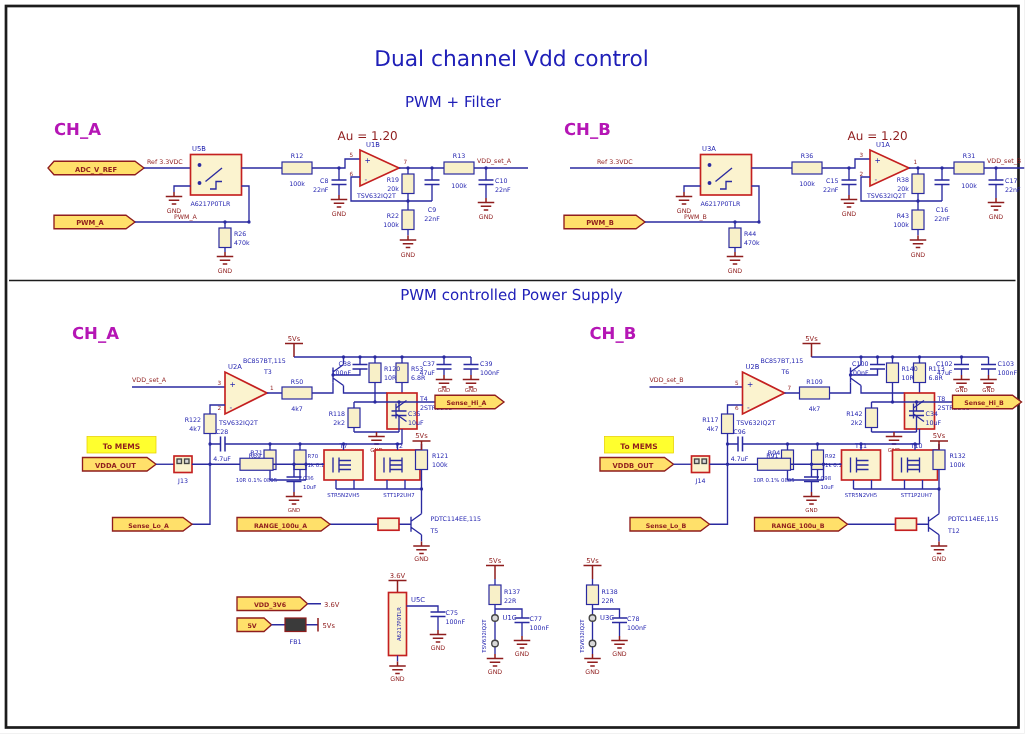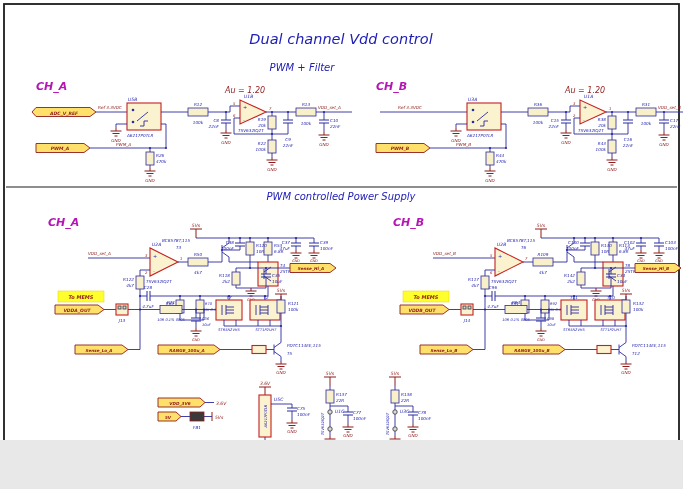--- a/index.html
+++ b/index.html
@@ -1,16 +1,16 @@
 <!DOCTYPE html>
 <html><head>
 <meta charset="utf-8">
 <style>
   html,body{margin:0;padding:0;background:#e8e8e8;}
-  #page{width:683px;height:440px;background:#ffffff;position:relative;overflow:hidden;font-style:italic;}
+  #page{width:683px;height:489px;background:#ffffff;position:relative;overflow:hidden;}
   svg{position:absolute;left:0;top:0;font-family:"DejaVu Sans",sans-serif;}
   .w{stroke:#2a2aa0;stroke-width:.9;fill:none}
   .rc{fill:#fbf3cf;stroke:#c42020;stroke-width:1.1}
   .rb{fill:#f8f0c8;stroke:#2a2aa0;stroke-width:.8}
   .cp{stroke:#2a2aa0;stroke-width:1;fill:none}
   .gn{stroke:#8f1d1d;stroke-width:1;fill:none}
   .pt{fill:#ffe06a;stroke:#8f1d1d;stroke-width:.9}
   .hl{fill:#ffff2e;stroke:#e8d000;stroke-width:.5}
   .dt{fill:#2a2aa0}
   .pin{fill:#d9d9d9;stroke:#444;stroke-width:.9}

